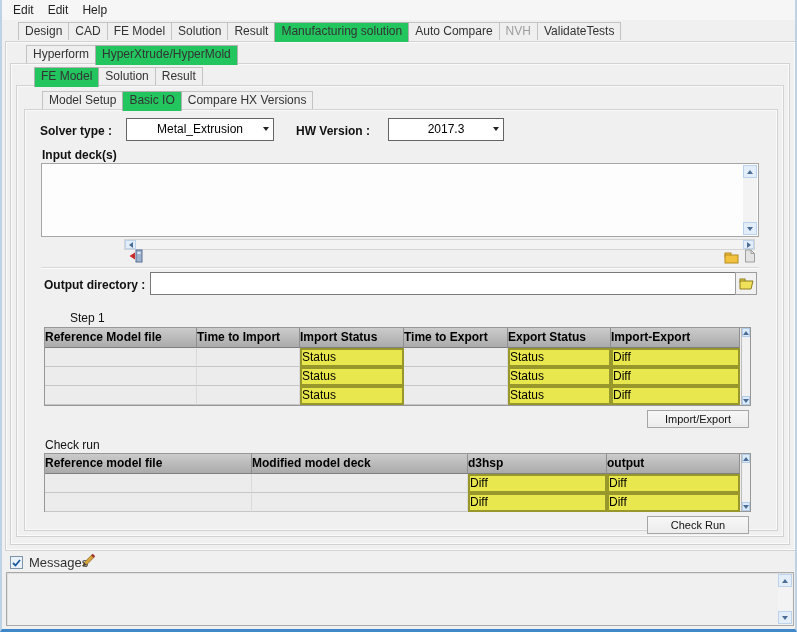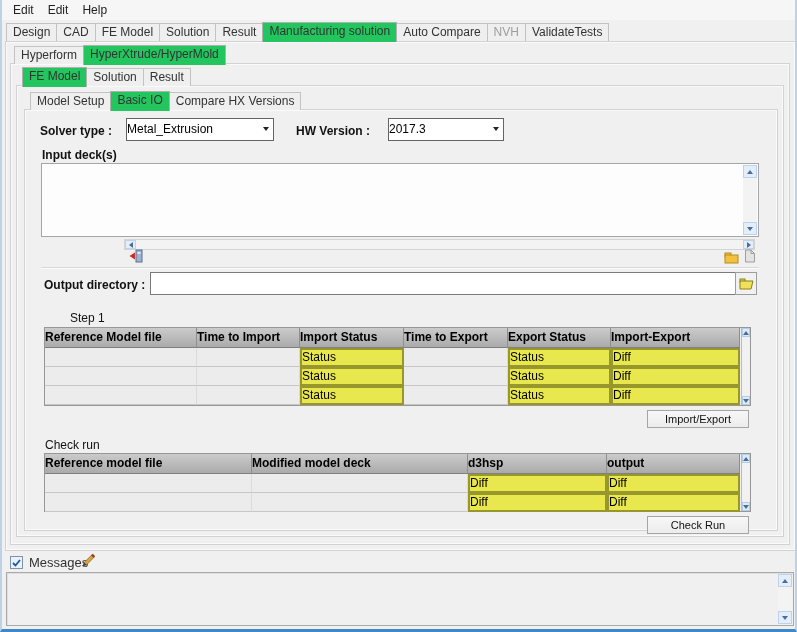--- a/index.html
+++ b/index.html
@@ -6,37 +6,37 @@
   .window{
     position:relative; width:797px; height:632px; box-sizing:border-box;
     background:#f0f0f0; overflow:hidden;
     border-left:2px solid #bed2e6; border-right:2px solid #bed2e6; border-bottom:3px solid #3e87c8;
     font-family:"Liberation Sans", sans-serif; color:#1a1a1a;
   }
   
   .menubar{position:absolute; left:0; top:0; width:100%; height:20px; background:#f6f6f6; display:flex; align-items:center; padding-left:4px;}
   .menu-item{font-size:12px; padding:2px 7px; color:#222; cursor:default;}
   
-  .tabstrip{position:absolute; display:flex; align-items:center; height:19px; overflow:visible; z-index:5;}
+  .tabstrip{position:absolute; display:flex; align-items:flex-start; height:19px; overflow:visible; z-index:5;margin-left:12px;}
   .tab{
     font-size:12px; color:#333; background:#efefef;
     border:1px solid #c3c3c3; border-bottom:none;
     padding:1px 6px 2px; margin-right:-1px; height:14px; line-height:14px; white-space:nowrap;
   }
   .tab.active{background:#22c55e; height:16px; line-height:15px; margin-bottom:-1px; z-index:6; position:relative; border-color:#b0b0b0;}
   .tab.disabled{color:#9d9d9d;}
   
   .panel{position:absolute; background:#f0f0f0; border:1px solid #d2d2d2; box-shadow:inset 0 0 0 1px #fafafa; box-sizing:border-box;}
   
   .lbl{position:absolute; font-size:12px; color:#111;}
   .lbl.b{font-weight:bold;}
   
   .select{
     position:absolute; box-sizing:border-box; background:#ffffff; border:1px solid #646464;
-    font-size:12px; line-height:21px; height:23px; color:#000;
+    font-size:12px; text-align:center; line-height:21px; height:23px; color:#000;
   }
   .select .caret{position:absolute; right:4px; top:8px; width:0; height:0;
     border-left:3px solid transparent; border-right:3px solid transparent; border-top:4px solid #222;}
   
   .listbox{position:absolute; box-sizing:border-box; background:#fdfdfd; border:1px solid #a6a6a6;}
   .vscroll{position:absolute; top:1px; bottom:1px; right:1px; width:14px; background:#f3f3f3;}
   .sb-btn{position:absolute; left:0; width:14px; height:13px; background:#e4eefa; border:1px solid #bdd3ec; box-sizing:border-box; display:flex; align-items:center; justify-content:center;}
   .sb-btn.up{top:0;} .sb-btn.down{bottom:0;}
   .tri-up{width:0;height:0;border-left:3px solid transparent;border-right:3px solid transparent;border-bottom:4px solid #4c6e96;}
   .tri-dn{width:0;height:0;border-left:3px solid transparent;border-right:3px solid transparent;border-top:4px solid #4c6e96;}

